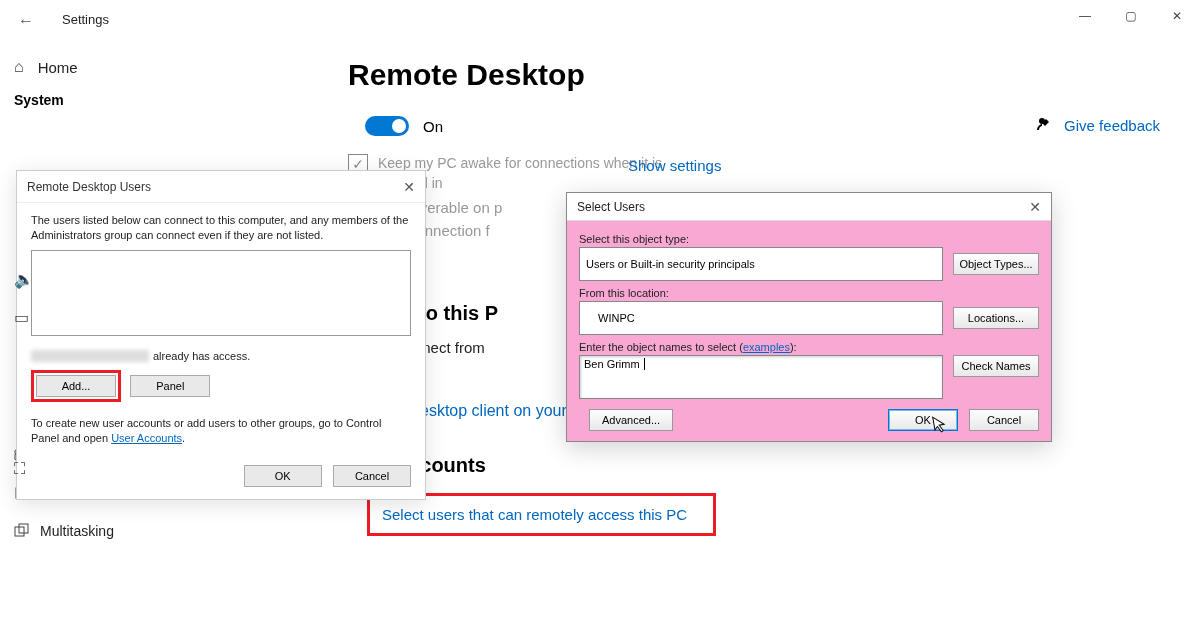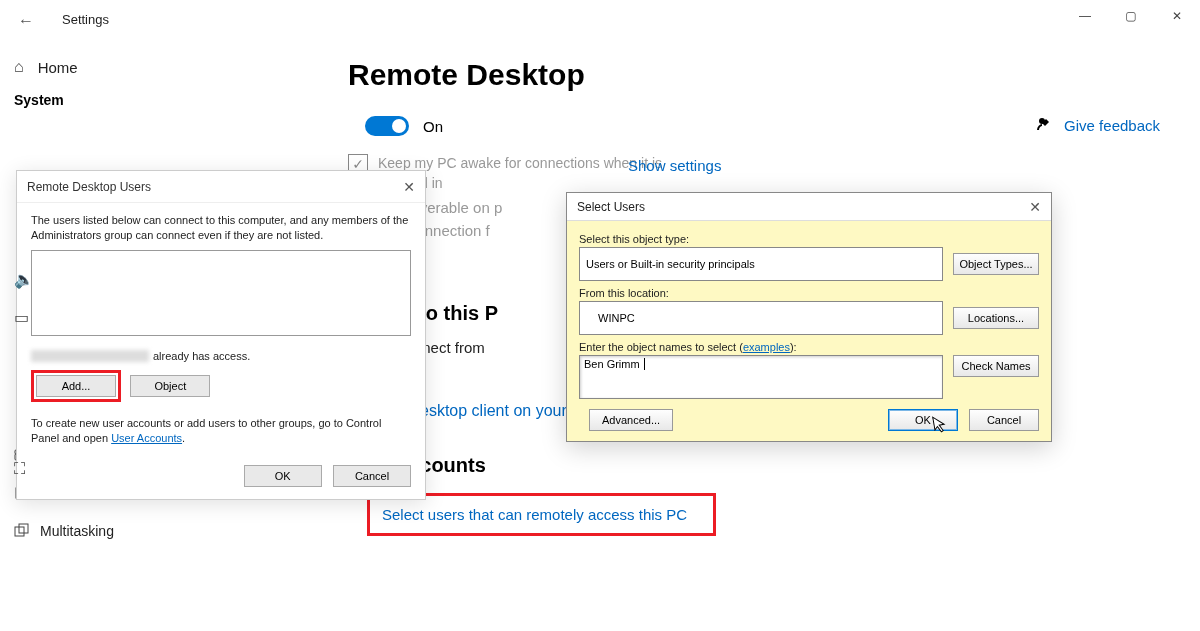--- a/index.html
+++ b/index.html
@@ -48,21 +48,21 @@
   .dlg1 .btnrow { margin-bottom:14px; }
   .dlg1 .addhl { border:3px solid #EC1C24; display:inline-block; padding:2px; }
   .dlg1 .wbtn { height:22px; min-width:80px; background:#e9e9e9; border:1px solid #aaa; font-size:11px; display:inline-flex; align-items:center; justify-content:center; cursor:default; }
   .dlg1 .remove { margin-left:6px; }
   .dlg1 .hint { font-size:11px; color:#222; line-height:1.4; }
   .dlg1 .hint .ul { color:#0067C0; text-decoration:underline; }
   .dlg1 .footer { position:absolute; right:14px; bottom:12px; }
   .dlg1 .footer .wbtn { min-width:78px; margin-left:8px; }
 
   
-  .dlg2 { position:absolute; left:566px; top:192px; width:486px; height:250px; background:#fef9c3; border:1px solid #888; box-shadow:0 6px 24px rgba(0,0,0,0.18); font-size:11px; }
+  .dlg2 { position:absolute; left:566px; top:192px; width:486px; height:250px; background:#f9a8d4; border:1px solid #888; box-shadow:0 6px 24px rgba(0,0,0,0.18); font-size:11px; }
   .dlg2 .dtb { height:28px; background:#fff; border-bottom:1px solid #ddd; display:flex; align-items:center; justify-content:space-between; padding:0 10px; font-size:12px; color:#222; }
   .dlg2 .body { padding:8px 12px; }
   .dlg2 .lbl { font-size:11px; color:#222; margin:4px 0 2px 0; }
   .dlg2 .rowf { display:flex; align-items:center; margin-bottom:6px; }
   .dlg2 .field { flex:1; height:34px; border:1px solid #888; background:#fff; padding:2px 6px; font-size:11px; display:flex; align-items:center; }
   .dlg2 .sbtn { height:22px; min-width:86px; margin-left:10px; background:linear-gradient(#fefefe,#e8e8e8); border:1px solid #999; font-size:11px; display:inline-flex; align-items:center; justify-content:center; }
   .dlg2 .objbox { flex:1; height:44px; border:1px solid #888; background:#fff; box-shadow:inset 1px 1px 3px rgba(0,0,0,0.2); padding:2px 4px; font-size:11px; }
   .dlg2 .examples { color:#0067C0; text-decoration:underline; }
   .dlg2 .footer { position:absolute; bottom:10px; left:12px; right:12px; display:flex; justify-content:space-between; }
   .dlg2 .footer .rt .sbtn { min-width:70px; margin-left:8px; }
@@ -174,21 +174,21 @@
     <div class="desc">The users listed below can connect to this computer, and any members of the Administrators group can connect even if they are not listed.</div>
     <div class="listbox"></div>
     <div class="access">
       <span class="blur"></span>
       <span> already has access.</span>
     </div>
     <div class="btnrow">
       <span class="addhl">
         <span class="wbtn">Add...</span>
       </span>
-      <span class="wbtn remove">Object</span>
+      <span class="wbtn remove">Panel</span>
     </div>
     <div class="hint">
       <span>To create new user accounts or add users to other groups, go to Control Panel and open </span><span class="ul">User Accounts</span>.
     </div>
   </div>
   <div class="footer">
     <span class="wbtn">OK</span>
     <span class="wbtn">Cancel</span>
   </div>
 </div>

